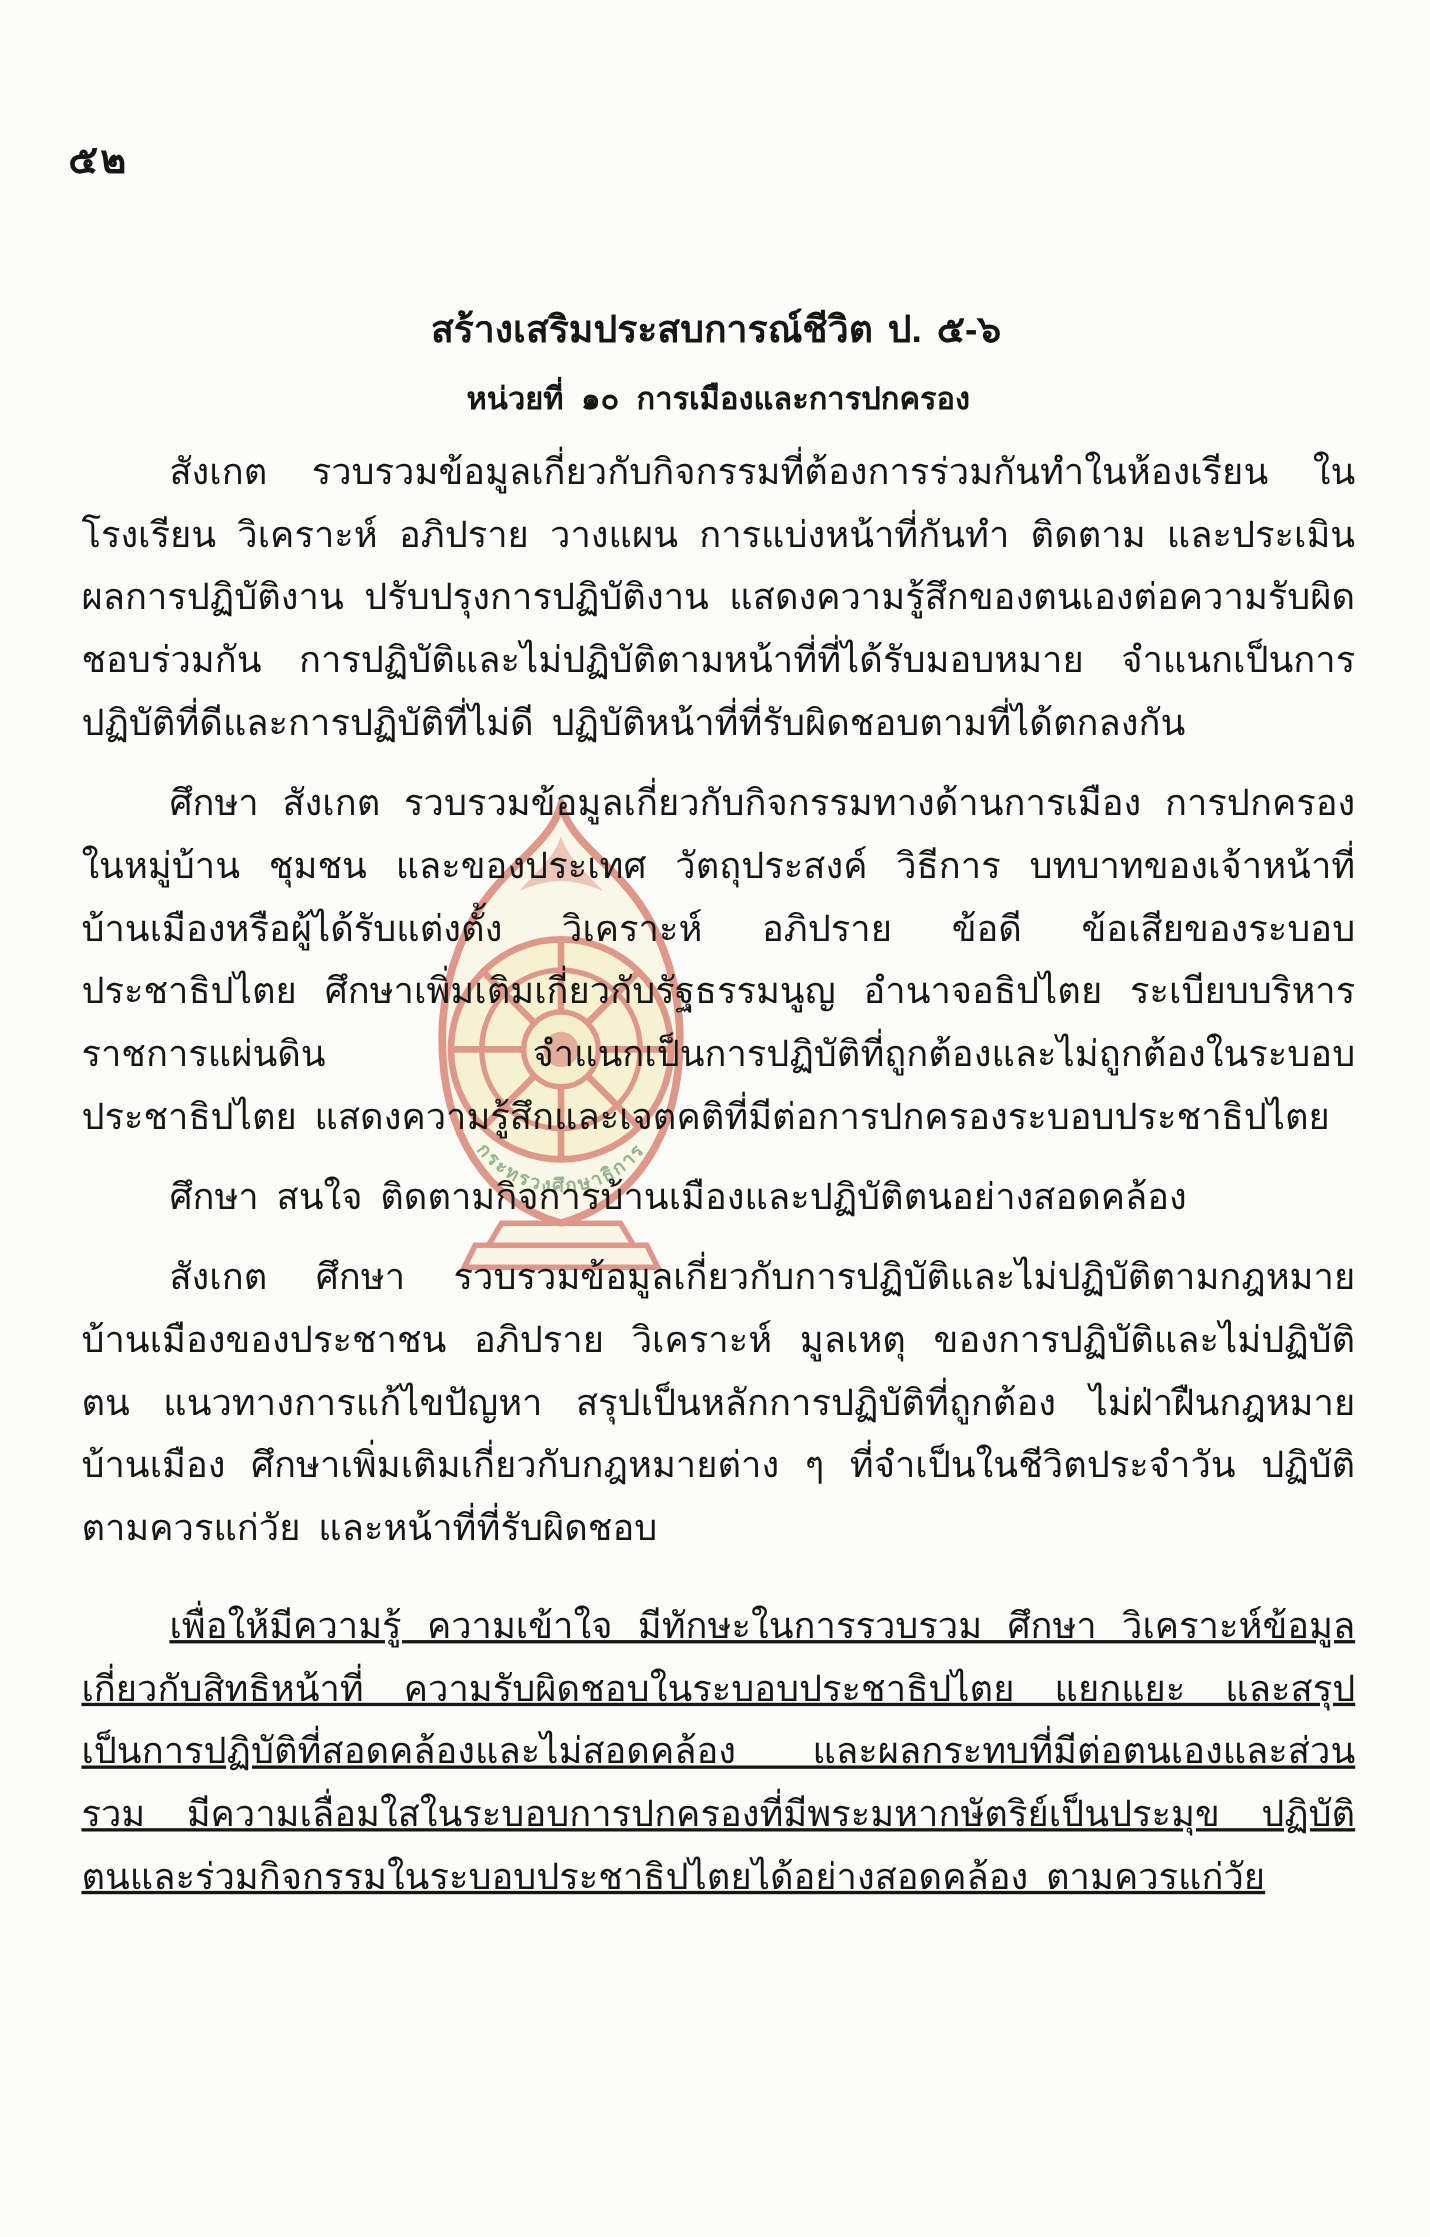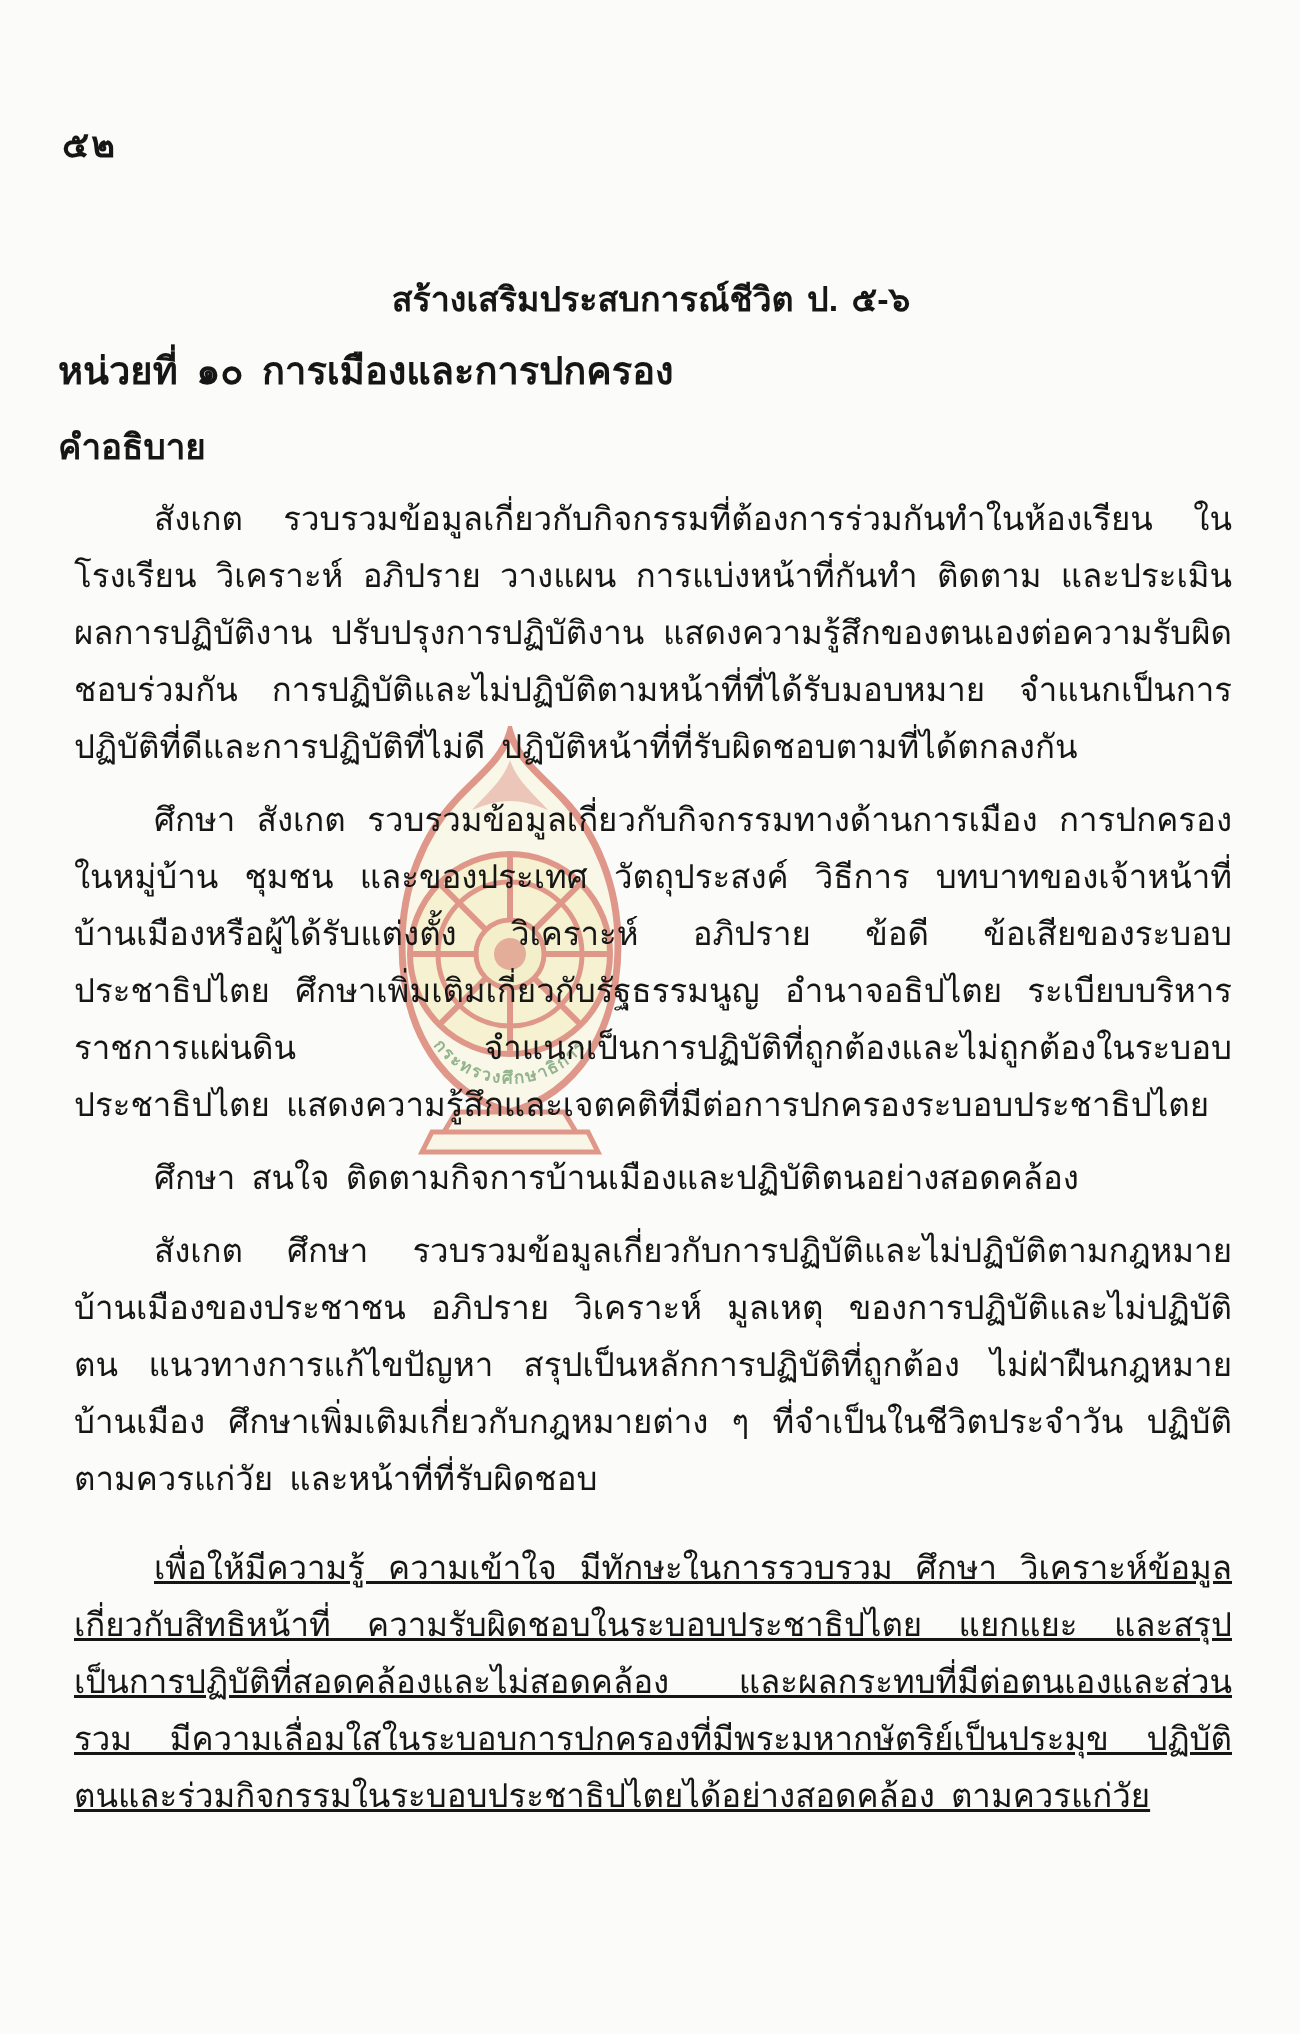--- a/index.html
+++ b/index.html
@@ -18,21 +18,21 @@
     font-size:36px;font-weight:bold;letter-spacing:2px;
   }
   .content{
     position:absolute;top:272px;left:58px;width:1190px;z-index:2;
   }
   .header-right{
     text-align:center;font-weight:bold;font-size:34px;
     padding-right:4px;word-spacing:4px;
   }
   .unit-title{
-    font-weight:bold;font-size:38px;
+    text-align:center;font-weight:bold;font-size:28px;
     margin-top:14px;word-spacing:8px;
   }
   .section-heading{
     font-weight:bold;font-size:35px;margin-top:18px;
   }
   .body-text p{
     margin:16px;
     font-size:33px;
     line-height:57px;
     text-indent:80px;
@@ -88,21 +88,20 @@
       <textPath href="#arcBottom" startOffset="50%" text-anchor="middle">กระทรวงศึกษาธิการ</textPath>
     </text>
   </svg>
 
   <div class="content">
 
     <div class="header-right">สร้างเสริมประสบการณ์ชีวิต ป. ๕-๖</div>
 
     <div class="unit-title">หน่วยที่ ๑๐ การเมืองและการปกครอง</div>
 
-    <div class="section-heading">คำอธิบาย</div>
 
     <div class="body-text">
       <p>สังเกต รวบรวมข้อมูลเกี่ยวกับกิจกรรมที่ต้องการร่วมกันทำในห้องเรียน ในโรงเรียน วิเคราะห์ อภิปราย วางแผน การแบ่งหน้าที่กันทำ ติดตาม และประเมินผลการปฏิบัติงาน ปรับปรุงการปฏิบัติงาน แสดงความรู้สึกของตนเองต่อความรับผิดชอบร่วมกัน การปฏิบัติและไม่ปฏิบัติตามหน้าที่ที่ได้รับมอบหมาย จำแนกเป็นการปฏิบัติที่ดีและการปฏิบัติที่ไม่ดี ปฏิบัติหน้าที่ที่รับผิดชอบตามที่ได้ตกลงกัน</p>
       <p>ศึกษา สังเกต รวบรวมข้อมูลเกี่ยวกับกิจกรรมทางด้านการเมือง การปกครองในหมู่บ้าน ชุมชน และของประเทศ วัตถุประสงค์ วิธีการ บทบาทของเจ้าหน้าที่บ้านเมืองหรือผู้ได้รับแต่งตั้ง วิเคราะห์ อภิปราย ข้อดี ข้อเสียของระบอบประชาธิปไตย ศึกษาเพิ่มเติมเกี่ยวกับรัฐธรรมนูญ อำนาจอธิปไตย ระเบียบบริหารราชการแผ่นดิน จำแนกเป็นการปฏิบัติที่ถูกต้องและไม่ถูกต้องในระบอบประชาธิปไตย แสดงความรู้สึกและเจตคติที่มีต่อการปกครองระบอบประชาธิปไตย</p>
       <p>ศึกษา สนใจ ติดตามกิจการบ้านเมืองและปฏิบัติตนอย่างสอดคล้อง</p>
       <p>สังเกต ศึกษา รวบรวมข้อมูลเกี่ยวกับการปฏิบัติและไม่ปฏิบัติตามกฎหมายบ้านเมืองของประชาชน อภิปราย วิเคราะห์ มูลเหตุ ของการปฏิบัติและไม่ปฏิบัติตน แนวทางการแก้ไขปัญหา สรุปเป็นหลักการปฏิบัติที่ถูกต้อง ไม่ฝ่าฝืนกฎหมายบ้านเมือง ศึกษาเพิ่มเติมเกี่ยวกับกฎหมายต่าง ๆ ที่จำเป็นในชีวิตประจำวัน ปฏิบัติตามควรแก่วัย และหน้าที่ที่รับผิดชอบ</p>
       <p class="para-final">เพื่อให้มีความรู้ ความเข้าใจ มีทักษะในการรวบรวม ศึกษา วิเคราะห์ข้อมูลเกี่ยวกับสิทธิหน้าที่ ความรับผิดชอบในระบอบประชาธิปไตย แยกแยะ และสรุปเป็นการปฏิบัติที่สอดคล้องและไม่สอดคล้อง และผลกระทบที่มีต่อตนเองและส่วนรวม มีความเลื่อมใสในระบอบการปกครองที่มีพระมหากษัตริย์เป็นประมุข ปฏิบัติตนและร่วมกิจกรรมในระบอบประชาธิปไตยได้อย่างสอดคล้อง ตามควรแก่วัย</p>
     </div>
 
   </div>

